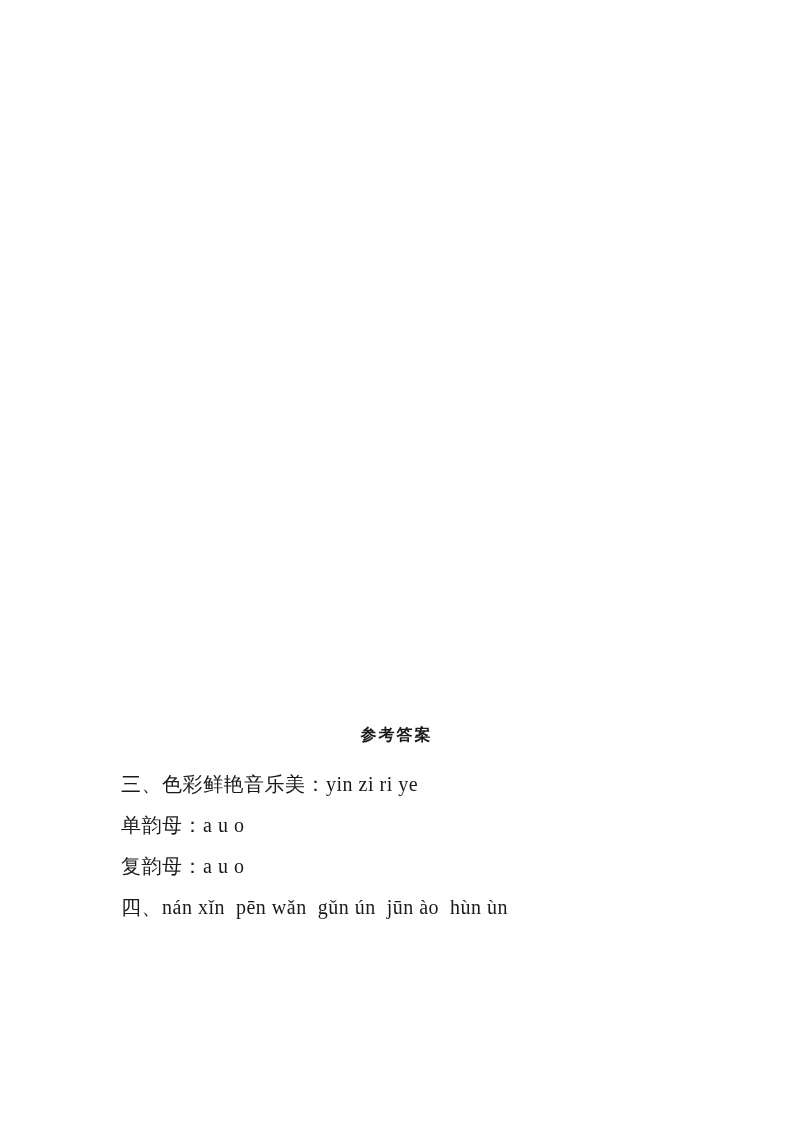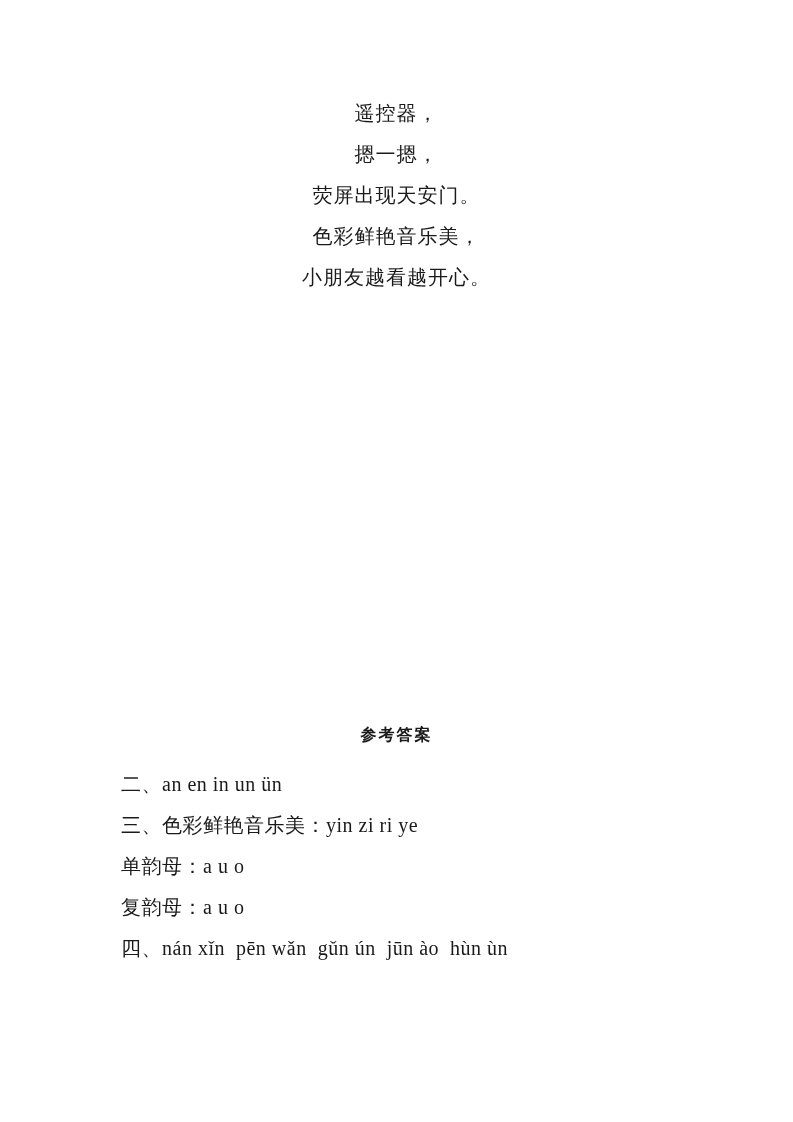--- a/index.html
+++ b/index.html
@@ -51,31 +51,23 @@
   .answer-line {
     white-space: pre-wrap;
     letter-spacing: 0.5px;
   }
 </style>
 </head>
 <body>
 
 <div class="page">
 
-  <div class="poem">
-    <div class="poem-line">遥控器，</div>
-    <div class="poem-line">摁一摁，</div>
-    <div class="poem-line">荧屏出现天安门。</div>
-    <div class="poem-line">色彩鲜艳音乐美，</div>
-    <div class="poem-line">小朋友越看越开心。</div>
-  </div>
 
   <div class="answers-title">参考答案</div>
 
   <div class="answers">
-    <div class="answer-line">二、an en in un ün</div>
     <div class="answer-line">三、色彩鲜艳音乐美：yin zi ri ye</div>
     <div class="answer-line">单韵母：a u o</div>
     <div class="answer-line">复韵母：a u o</div>
     <div class="answer-line">四、nán xǐn  pēn wǎn  gǔn ún  jūn ào  hùn ùn</div>
   </div>
 
 </div>
 
 </body></html>

